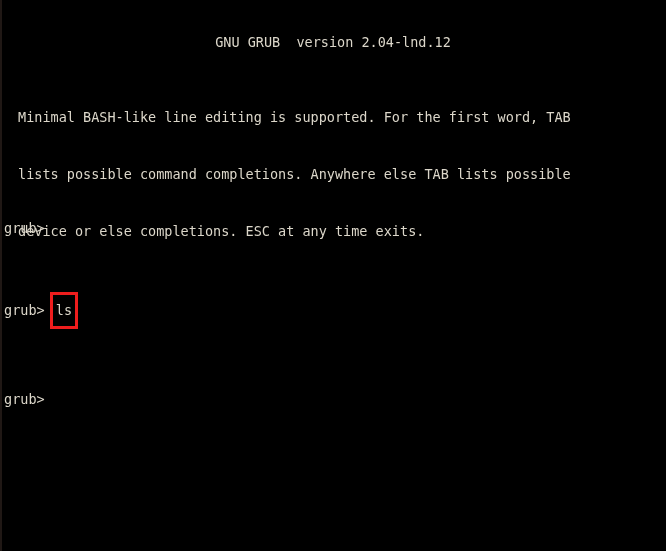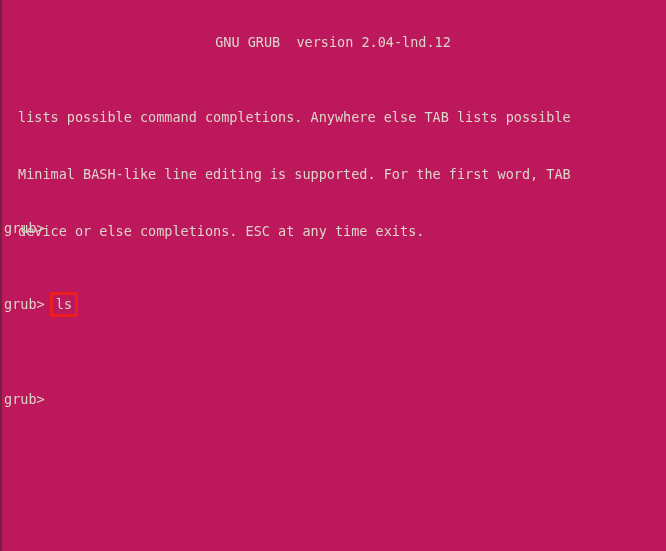--- a/index.html
+++ b/index.html
@@ -4,21 +4,21 @@
 <style>
   html, body {
     margin: 0;
     padding: 0;
     background: #2e3133;
   }
   #screen {
     position: relative;
     width: 666px;
     height: 551px;
-    background: #be185d;
+    background: #000000;
     overflow: hidden;
     font-family: "DejaVu Sans Mono", "Liberation Mono", monospace;
     font-size: 13.5px;
     line-height: 19px;
     color: #dcd7ca;
     -webkit-font-smoothing: antialiased;
   }
   #screen .left-edge {
     position: absolute;
     left: 0;
@@ -57,39 +57,39 @@
     white-space: pre;
     display: block;
   }
   .line .seg { white-space: pre; }
 
   
   .boxed {
     position: relative;
     display: inline-block;
     white-space: pre;
-    padding: 0 3px;
+    padding: 6px 3px;
     outline: 3px solid #ee1d1d;
     outline-offset: 0px;
     z-index: 3;
     line-height: 19px;
   }
 </style>
 </head>
 <body>
 
 <div id="screen">
 
   <div class="left-edge"></div>
 
   <div class="title-row">GNU GRUB  version 2.04-lnd.12</div>
 
   <div class="intro">
+    <div>Minimal BASH-like line editing is supported. For the first word, TAB</div>
     <div>lists possible command completions. Anywhere else TAB lists possible</div>
-    <div>Minimal BASH-like line editing is supported. For the first word, TAB</div>
     <div>device or else completions. ESC at any time exits.</div>
   </div>
 
   <div class="console">
 
     <div class="line"><span class="seg">grub&gt;</span></div>
 
     <div class="line"><span class="seg">grub&gt; </span><span class="boxed">ls</span></div>
 
 

